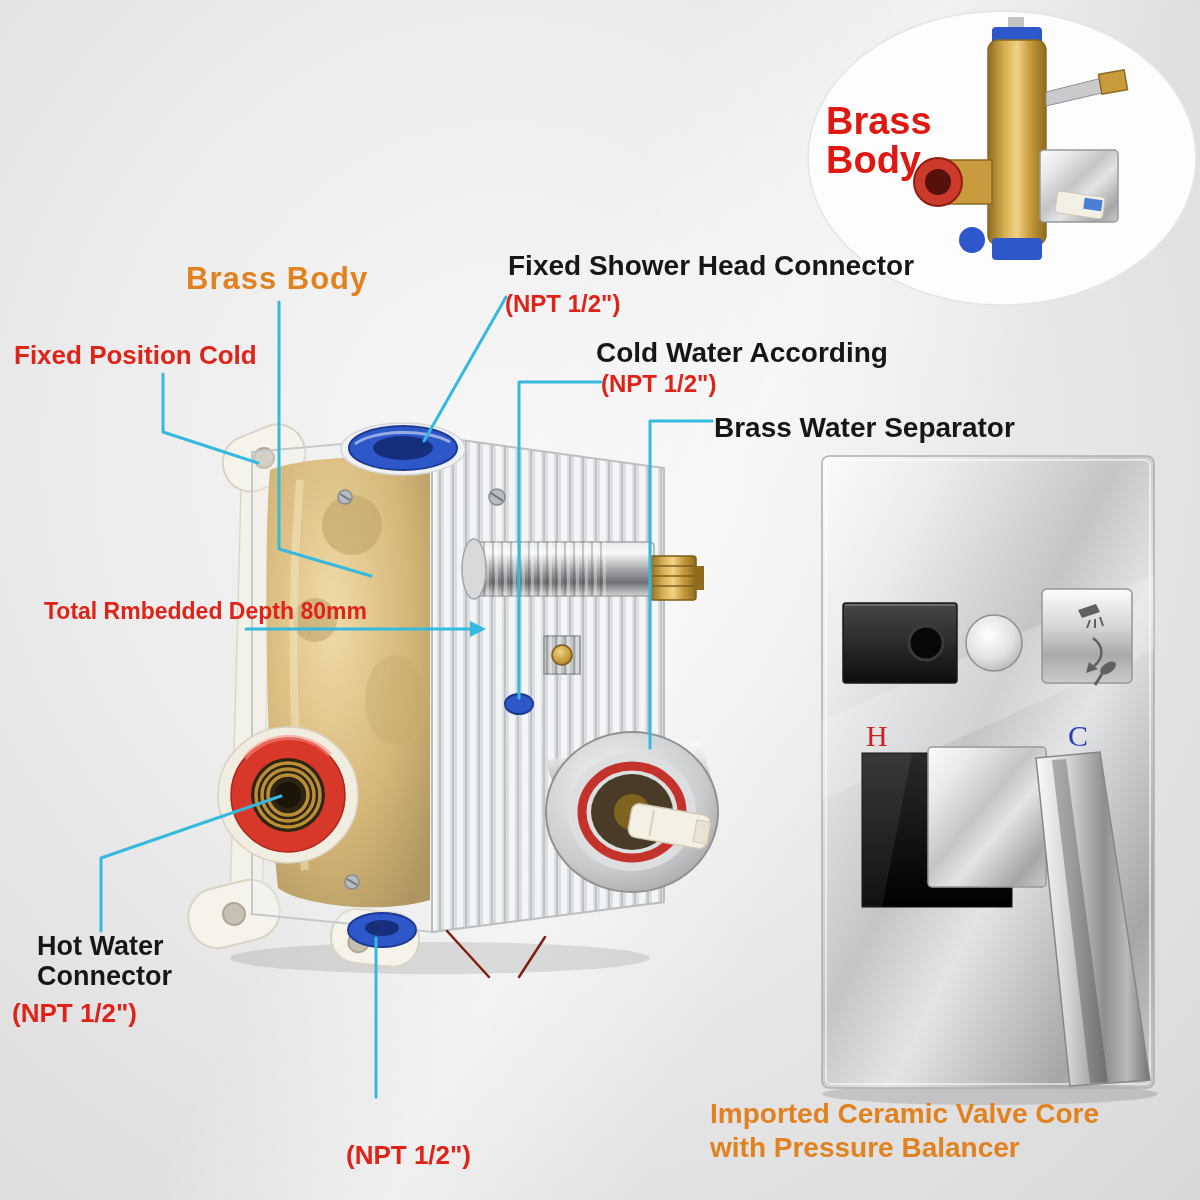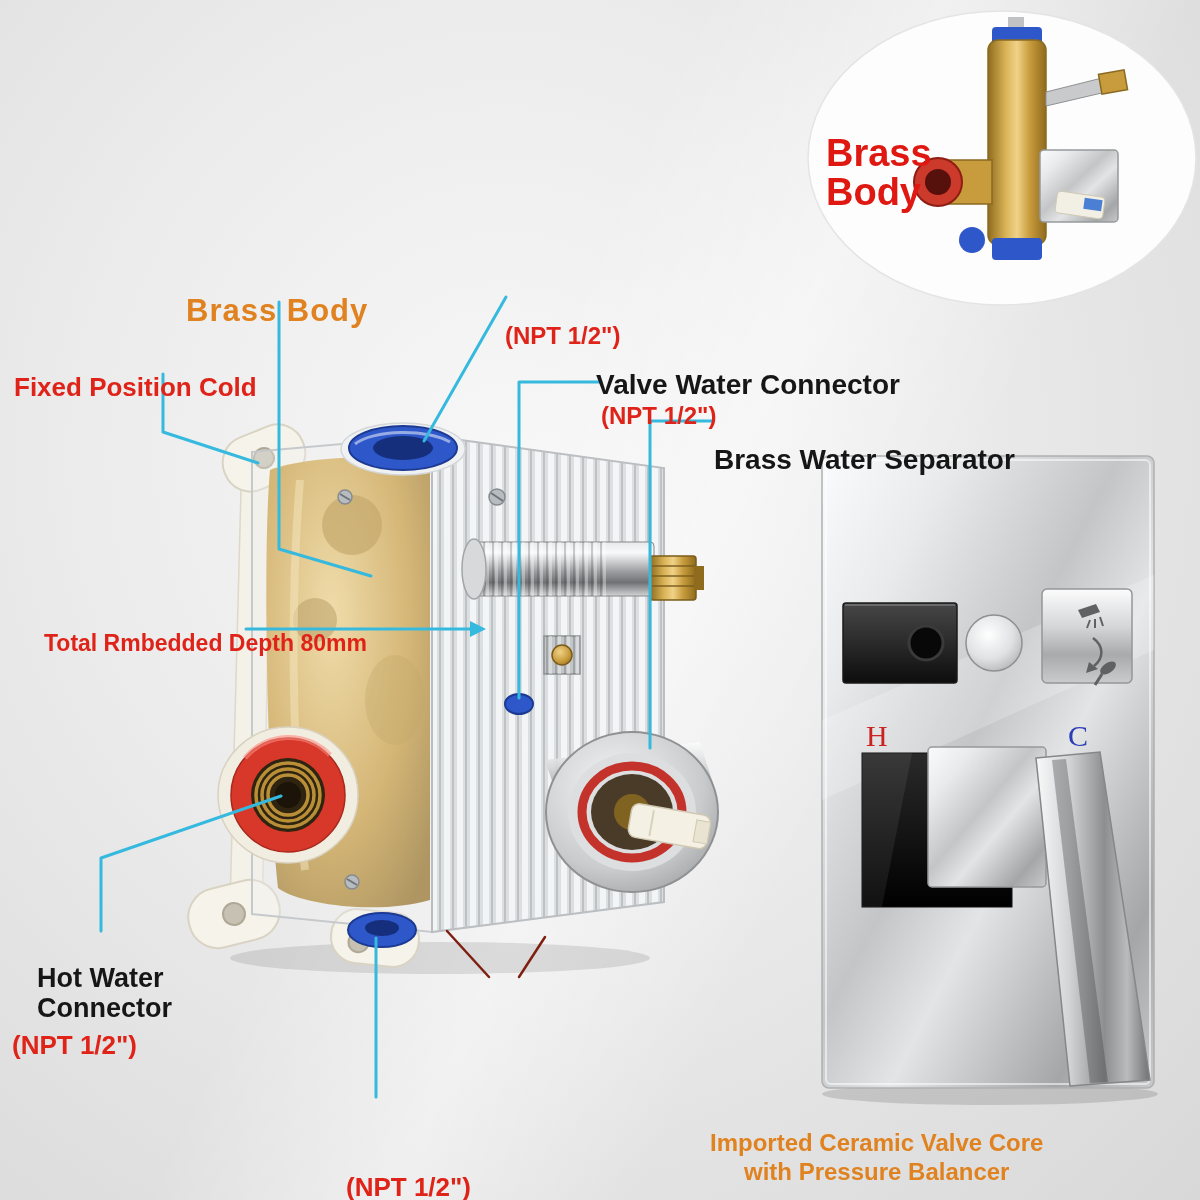--- a/index.html
+++ b/index.html
@@ -6,40 +6,40 @@
   #page{
     position:relative;width:1200px;height:1200px;overflow:hidden;
     font-family:"Liberation Sans","DejaVu Sans",sans-serif;
     background:radial-gradient(ellipse at 42% 38%, #f7f7f7 0%, #ececec 42%, #d8d8d8 100%);
   }
   #page::before{
     content:"";position:absolute;inset:0;pointer-events:none;
     background:linear-gradient(115deg, rgba(255,255,255,0) 40%, rgba(255,255,255,.45) 54%, rgba(255,255,255,0) 68%);
   }
   #art{position:absolute;left:0;top:0;}
-  .lbl{position:absolute;white-space:pre-line;line-height:1.12;margin-top:32px;}
+  .lbl{position:absolute;white-space:pre-line;line-height:1.12;}
   .red{color:#e02318;}
   .orange{color:#e0821f;}
   .blk{color:#161616;}
   .b{font-weight:bold;}
   .lbl-inset{left:826px;top:102px;font-size:38px;font-weight:bold;color:#e01812;line-height:1.02;}
   .lbl-brass-body{left:186px;top:262px;font-size:31px;letter-spacing:1px;}
   .lbl-fixed-shower{left:508px;top:250px;font-size:28px;}
   .lbl-fixed-shower-spec{left:505px;top:291px;font-size:24px;}
   .lbl-fixed-pos{left:14px;top:341px;font-size:26px;}
   .lbl-cold{left:596px;top:337px;font-size:28px;}
   .lbl-cold-spec{left:601px;top:371px;font-size:24px;}
   .lbl-separator{left:714px;top:412px;font-size:28px;}
   .lbl-depth{left:44px;top:599px;font-size:23px;}
   .lbl-hot{left:37px;top:932px;font-size:27px;line-height:1.1;}
   .lbl-hot-spec{left:12px;top:999px;font-size:26px;}
   .lbl-cutting{left:415px;top:979px;font-size:23px;line-height:1.18;}
   .lbl-handheld{left:180px;top:1100px;font-size:27px;}
   .lbl-handheld-spec{left:346px;top:1141px;font-size:26px;}
-  .lbl-ceramic{left:710px;top:1097px;font-size:24px;line-height:1.2;text-align:center;}
+  .lbl-ceramic{left:710px;top:1097px;font-size:28px;line-height:1.2;}
   .marker{position:absolute;font-family:"Liberation Serif","DejaVu Serif",serif;font-size:30px;}
   .marker-h{left:866px;top:719px;color:#cc2222;}
   .marker-c{left:1068px;top:719px;color:#2d3db8;}
 </style>
 </head>
 <body>
 
 <div id="page">
 
 <svg id="art" width="1200" height="1200" viewBox="0 0 1200 1200">
@@ -290,25 +290,26 @@
     <polyline points="489,977 447,931"></polyline>
     <polyline points="519,977 545,937"></polyline>
   </g>
 </svg>
 
 <div class="lbl lbl-inset">Brass
 Body</div>
 
 <div class="lbl lbl-brass-body orange b">Brass Body</div>
 
+<div class="lbl lbl-fixed-shower blk b">Fixed Shower Head Connector</div>
 <div class="lbl lbl-fixed-shower-spec red b">(NPT 1/2")</div>
 
 <div class="lbl lbl-fixed-pos red b">Fixed Position Cold</div>
 
-<div class="lbl lbl-cold blk b">Valve Water Connector</div>
+<div class="lbl lbl-cold blk b">Cold Water According</div>
 <div class="lbl lbl-cold-spec red b">(NPT 1/2")</div>
 
 <div class="lbl lbl-separator blk b">Brass Water Separator</div>
 
 <div class="lbl lbl-depth red b">Total Rmbedded Depth 80mm</div>
 
 <div class="lbl lbl-hot blk b">Hot Water
 Connector</div>
 <div class="lbl lbl-hot-spec red b">(NPT 1/2")</div>
 

